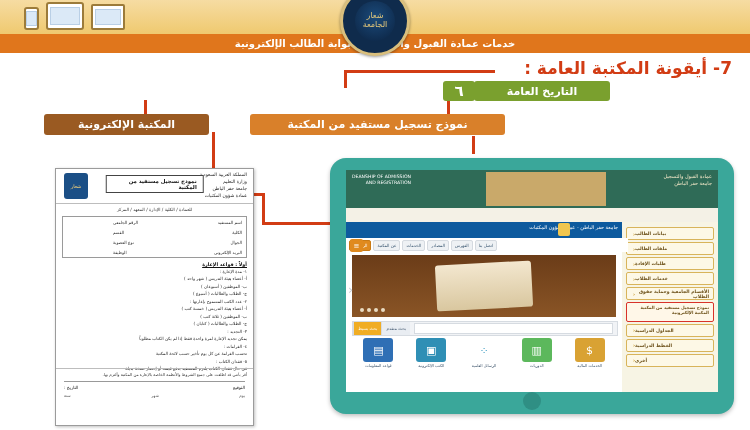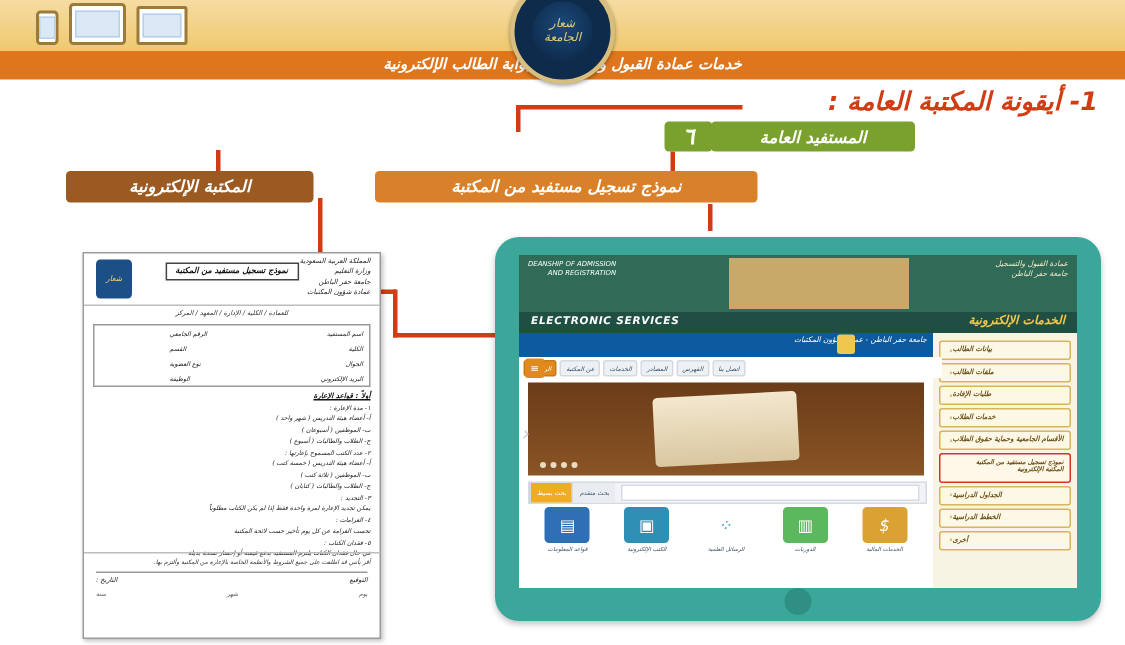--- a/index.html
+++ b/index.html
@@ -2,21 +2,21 @@
 <html lang="ar" dir="rtl"><head>
 <meta charset="utf-8">
 <style>
   html,body{margin:0;padding:0;}
   body{
     width:750px;height:430px;overflow:hidden;
     background:#ffffff;
     font-family:"DejaVu Sans","Liberation Sans",sans-serif;
     position:relative;
   }
-  .root{position:relative;width:750px;height:416px;font-style:italic;}
+  .root{position:relative;width:750px;height:416px;}
 
   
   .topbar{
     position:absolute;left:0;top:0;width:750px;height:34px;
     background:#f2d38a;
   }
   .topbar-inner{
     position:absolute;left:0;top:0;width:750px;height:34px;
     background:linear-gradient(180deg,#f6dca2 0%,#efc96f 100%);
   }
@@ -293,35 +293,35 @@
     </div>
     <div class="logo-circle">
       <div class="crest">شعار الجامعة</div>
     </div>
   </div>
 
   <div class="orange-strip">
     <span>خدمات عمادة القبول والتسجيل - بوابة الطالب الإلكترونية</span>
   </div>
 
-  <div class="heading">1- أيقونة المكتبة العامة  :</div>
+  <div class="heading">7- أيقونة المكتبة العامة  :</div>
 
   <div class="line" style="right:255px;top:70px;width:150px;height:3px;"></div>
   <div class="line" style="right:403px;top:70px;width:3px;height:18px;"></div>
   <div class="line" style="right:300px;top:101px;width:3px;height:20px;"></div>
   <div class="line" style="right:275px;top:136px;width:3px;height:18px;"></div>
   <div class="line" style="left:262px;top:222px;width:70px;height:3px;"></div>
   <div class="line" style="left:262px;top:193px;width:3px;height:32px;"></div>
   <div class="line" style="left:212px;top:193px;width:52px;height:3px;"></div>
   <div class="line" style="left:212px;top:132px;width:3px;height:62px;"></div>
   <div class="line" style="right:603px;top:100px;width:3px;height:15px;"></div>
 
   <div class="badge-num" style="right:275px;top:81px;width:32px;height:20px;">٦</div>
 
-  <div class="lbl lbl-green" style="right:140px;top:81px;width:136px;height:20px;font-size:11px;">المستفيد العامة</div>
+  <div class="lbl lbl-green" style="right:140px;top:81px;width:136px;height:20px;font-size:11px;">التاريخ العامة</div>
 
   <div class="lbl lbl-brown" style="right:541px;top:114px;width:165px;height:21px;font-size:11px;">المكتبة الإلكترونية</div>
 
   <div class="lbl lbl-orange" style="right:245px;top:114px;width:255px;height:21px;font-size:11px;">نموذج تسجيل مستفيد من المكتبة</div>
 
 
   <div class="doc">
     <div class="d-head">
       <div class="ar">
         المملكة العربية السعودية<br>وزارة التعليم<br>جامعة حفر الباطن<br>عمادة شؤون المكتبات
@@ -381,24 +381,20 @@
       <div class="site-hdr">
         <div class="bld"></div>
         <div class="ar-t">
           عمادة القبول والتسجيل<br>جامعة حفر الباطن
         </div>
         <div class="en-t">
           DEANSHIP OF ADMISSION<br>AND REGISTRATION
         </div>
       </div>
 
-      <div class="es-bar">
-        <div class="en">ELECTRONIC SERVICES</div>
-        <div class="ar">الخدمات الإلكترونية</div>
-      </div>
 
       <div class="content">
 
         <div class="sidebar">
           <div class="sb-item">
             <span>بيانات الطالب</span>
             <span class="arw">‹</span>
           </div>
           <div class="sb-item">
             <span>ملفات الطالب</span>

